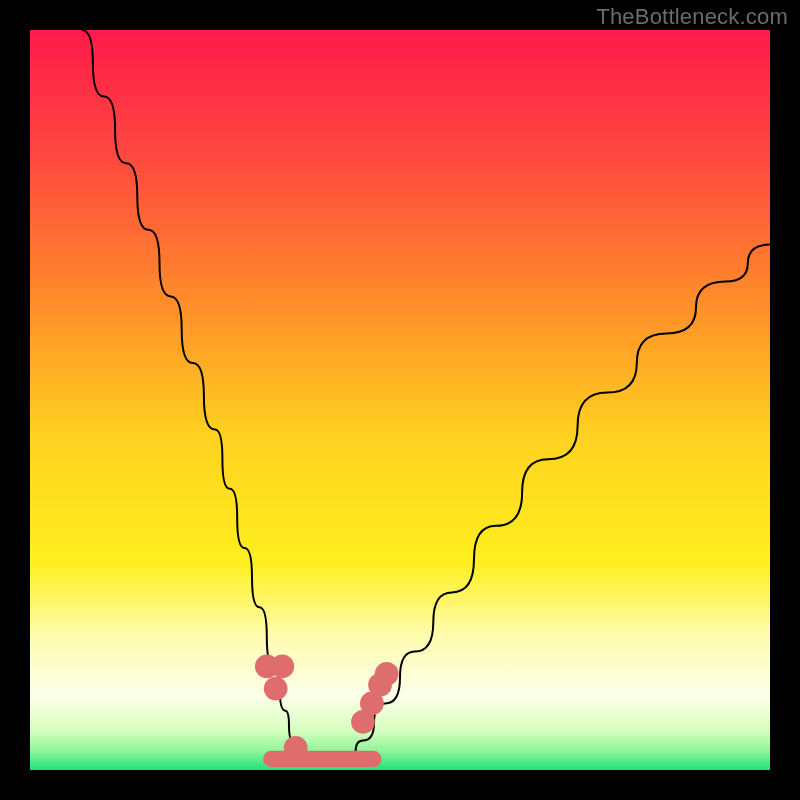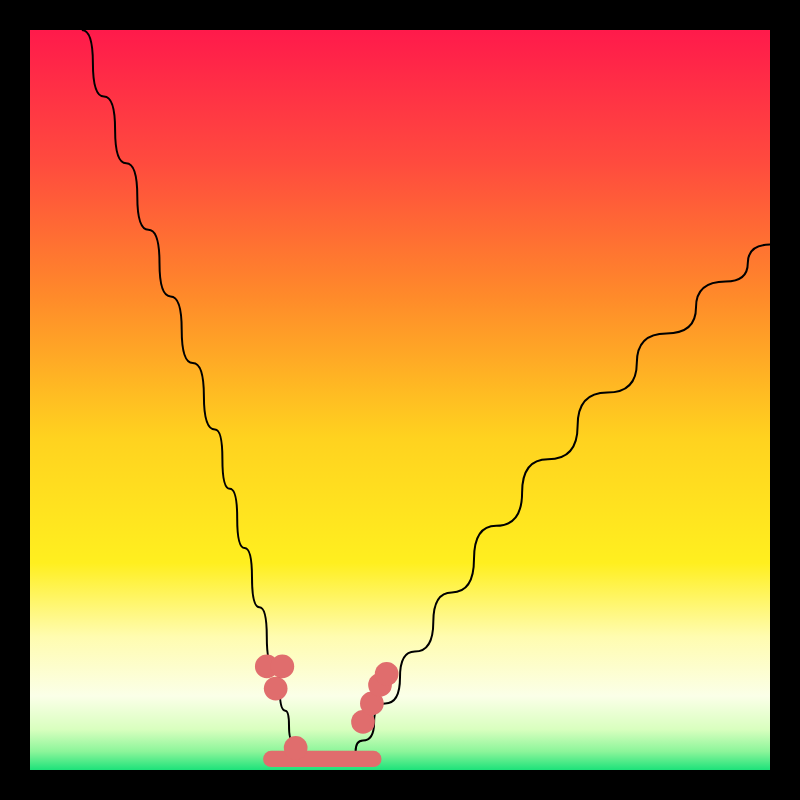--- a/index.html
+++ b/index.html
@@ -92,13 +92,14 @@
           <circle cx="35.9" cy="97" r="1.6" fill="#e06d6d"></circle>
           <circle cx="45" cy="93.5" r="1.6" fill="#e06d6d"></circle>
           <circle cx="46.2" cy="91" r="1.6" fill="#e06d6d"></circle>
           <circle cx="47.3" cy="88.5" r="1.6" fill="#e06d6d"></circle>
           <circle cx="48.2" cy="87" r="1.6" fill="#e06d6d"></circle>
         </g>
     </svg>
 
   </div>
 
+  <div class="watermark">TheBottleneck.com</div>
 </div>
 
 </body></html>

